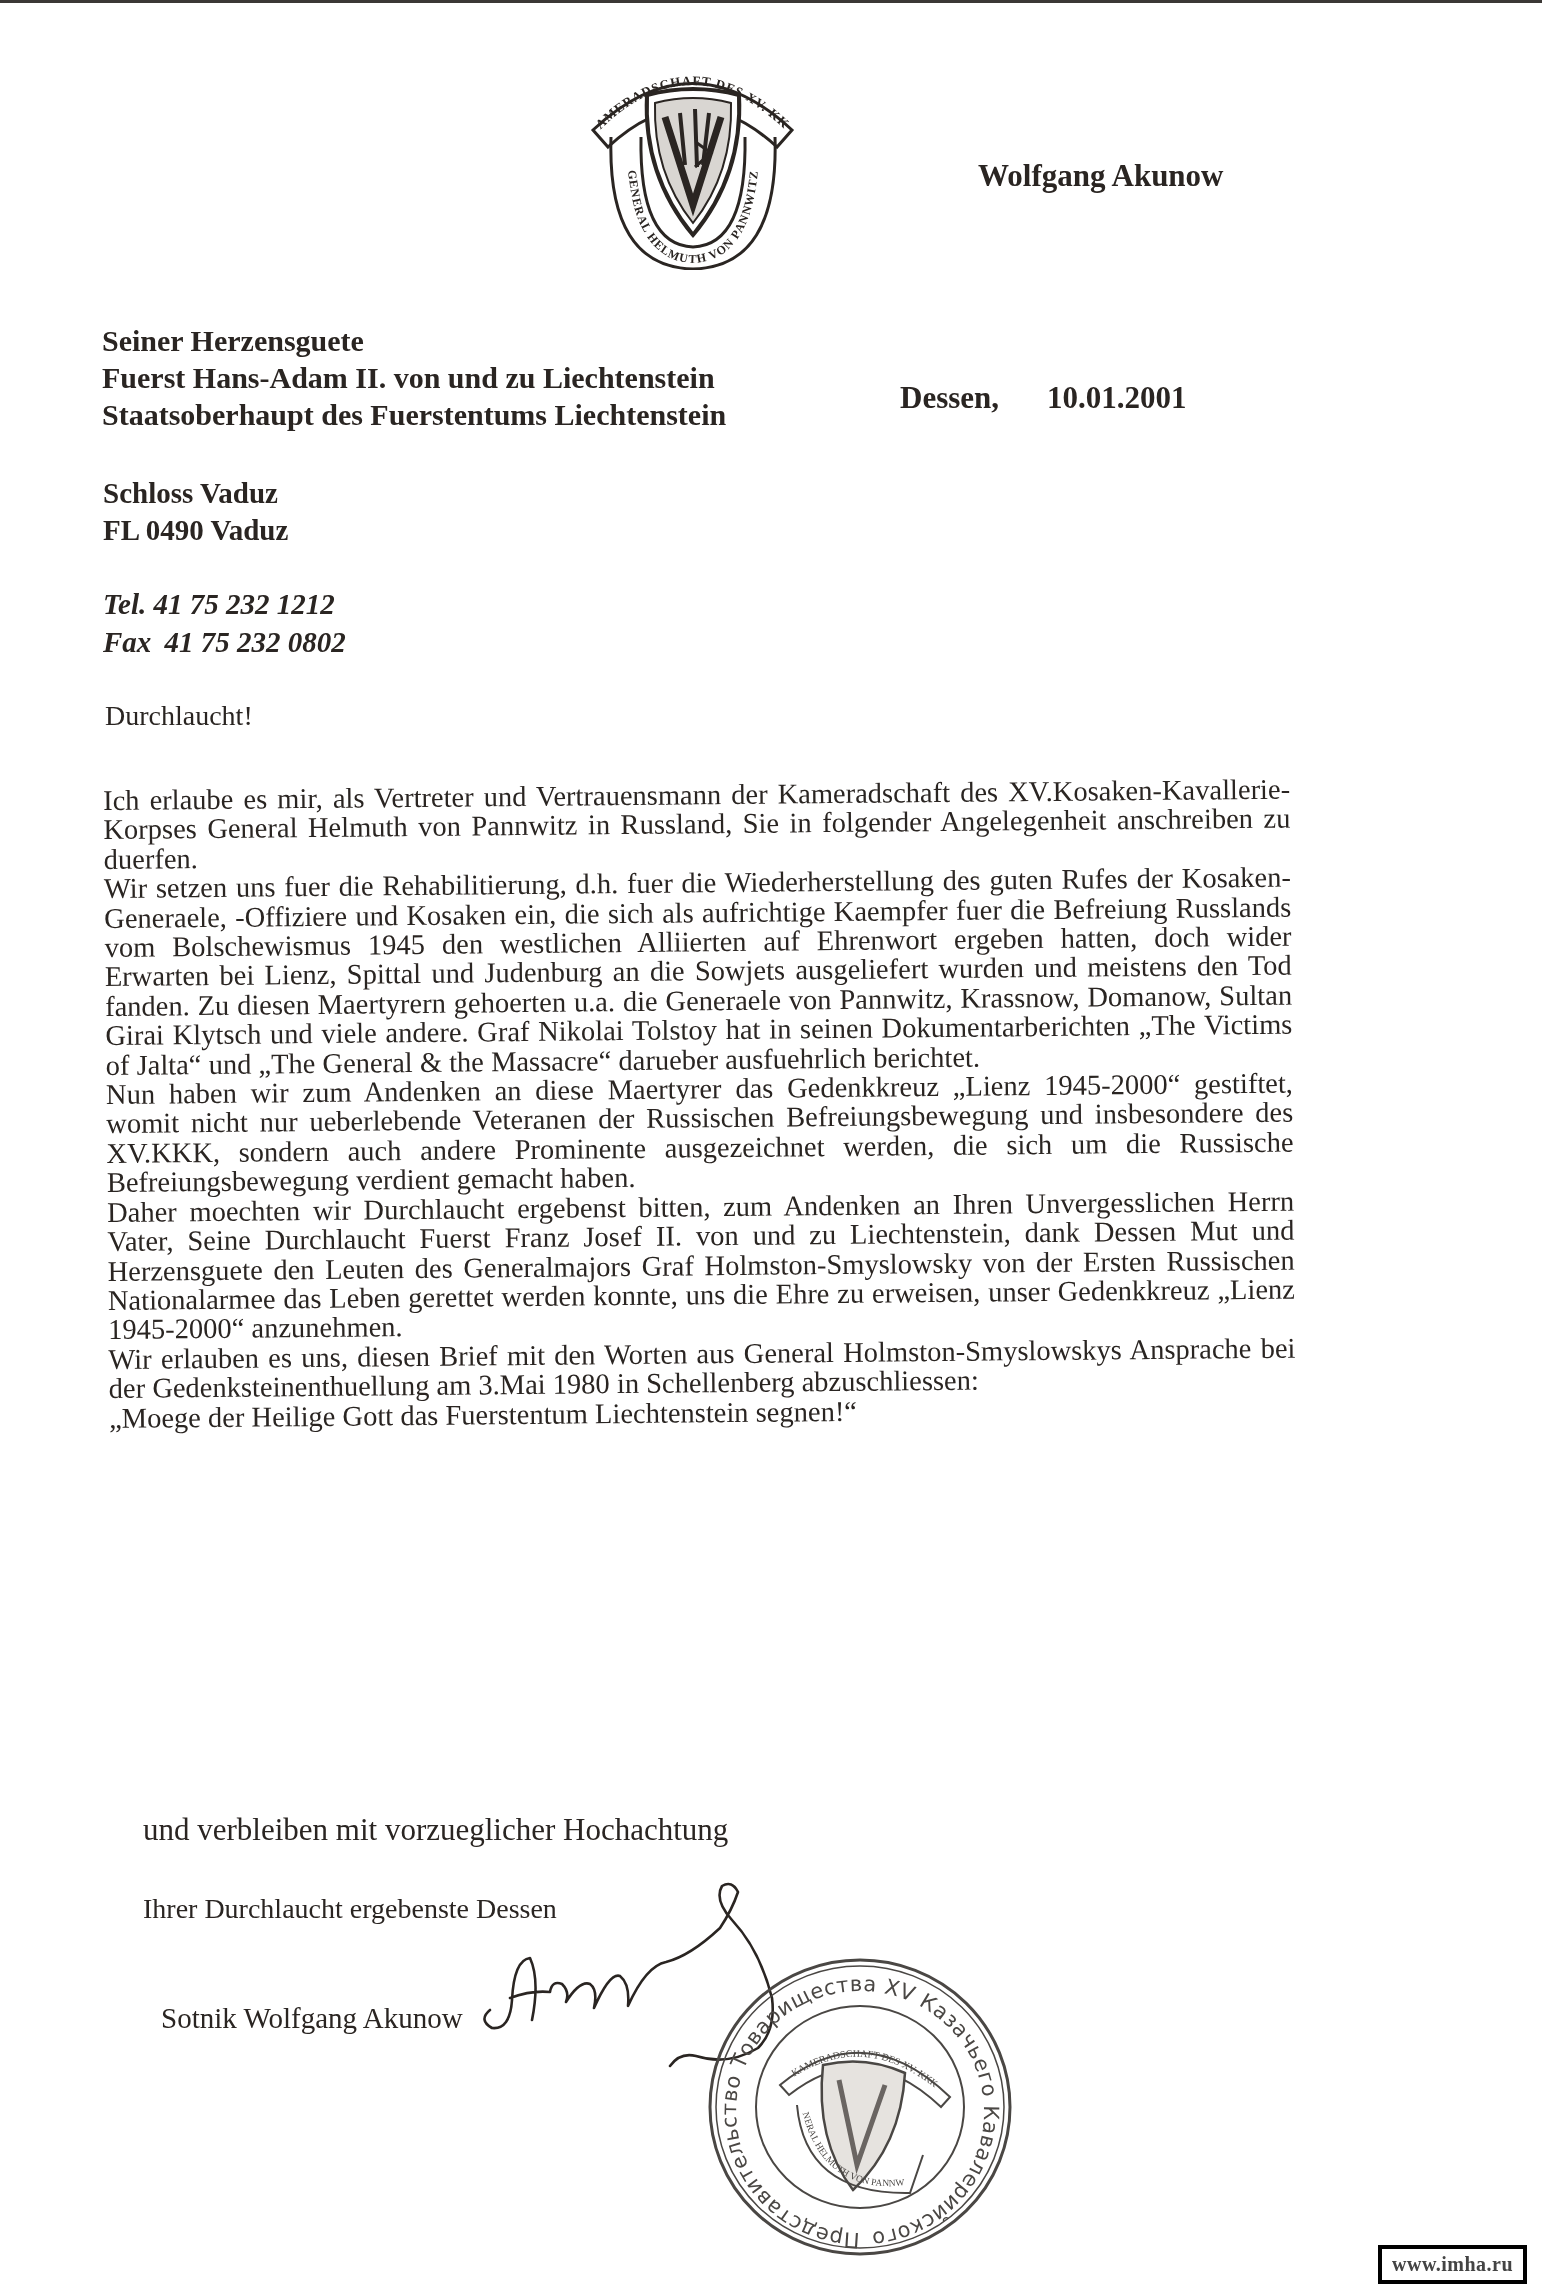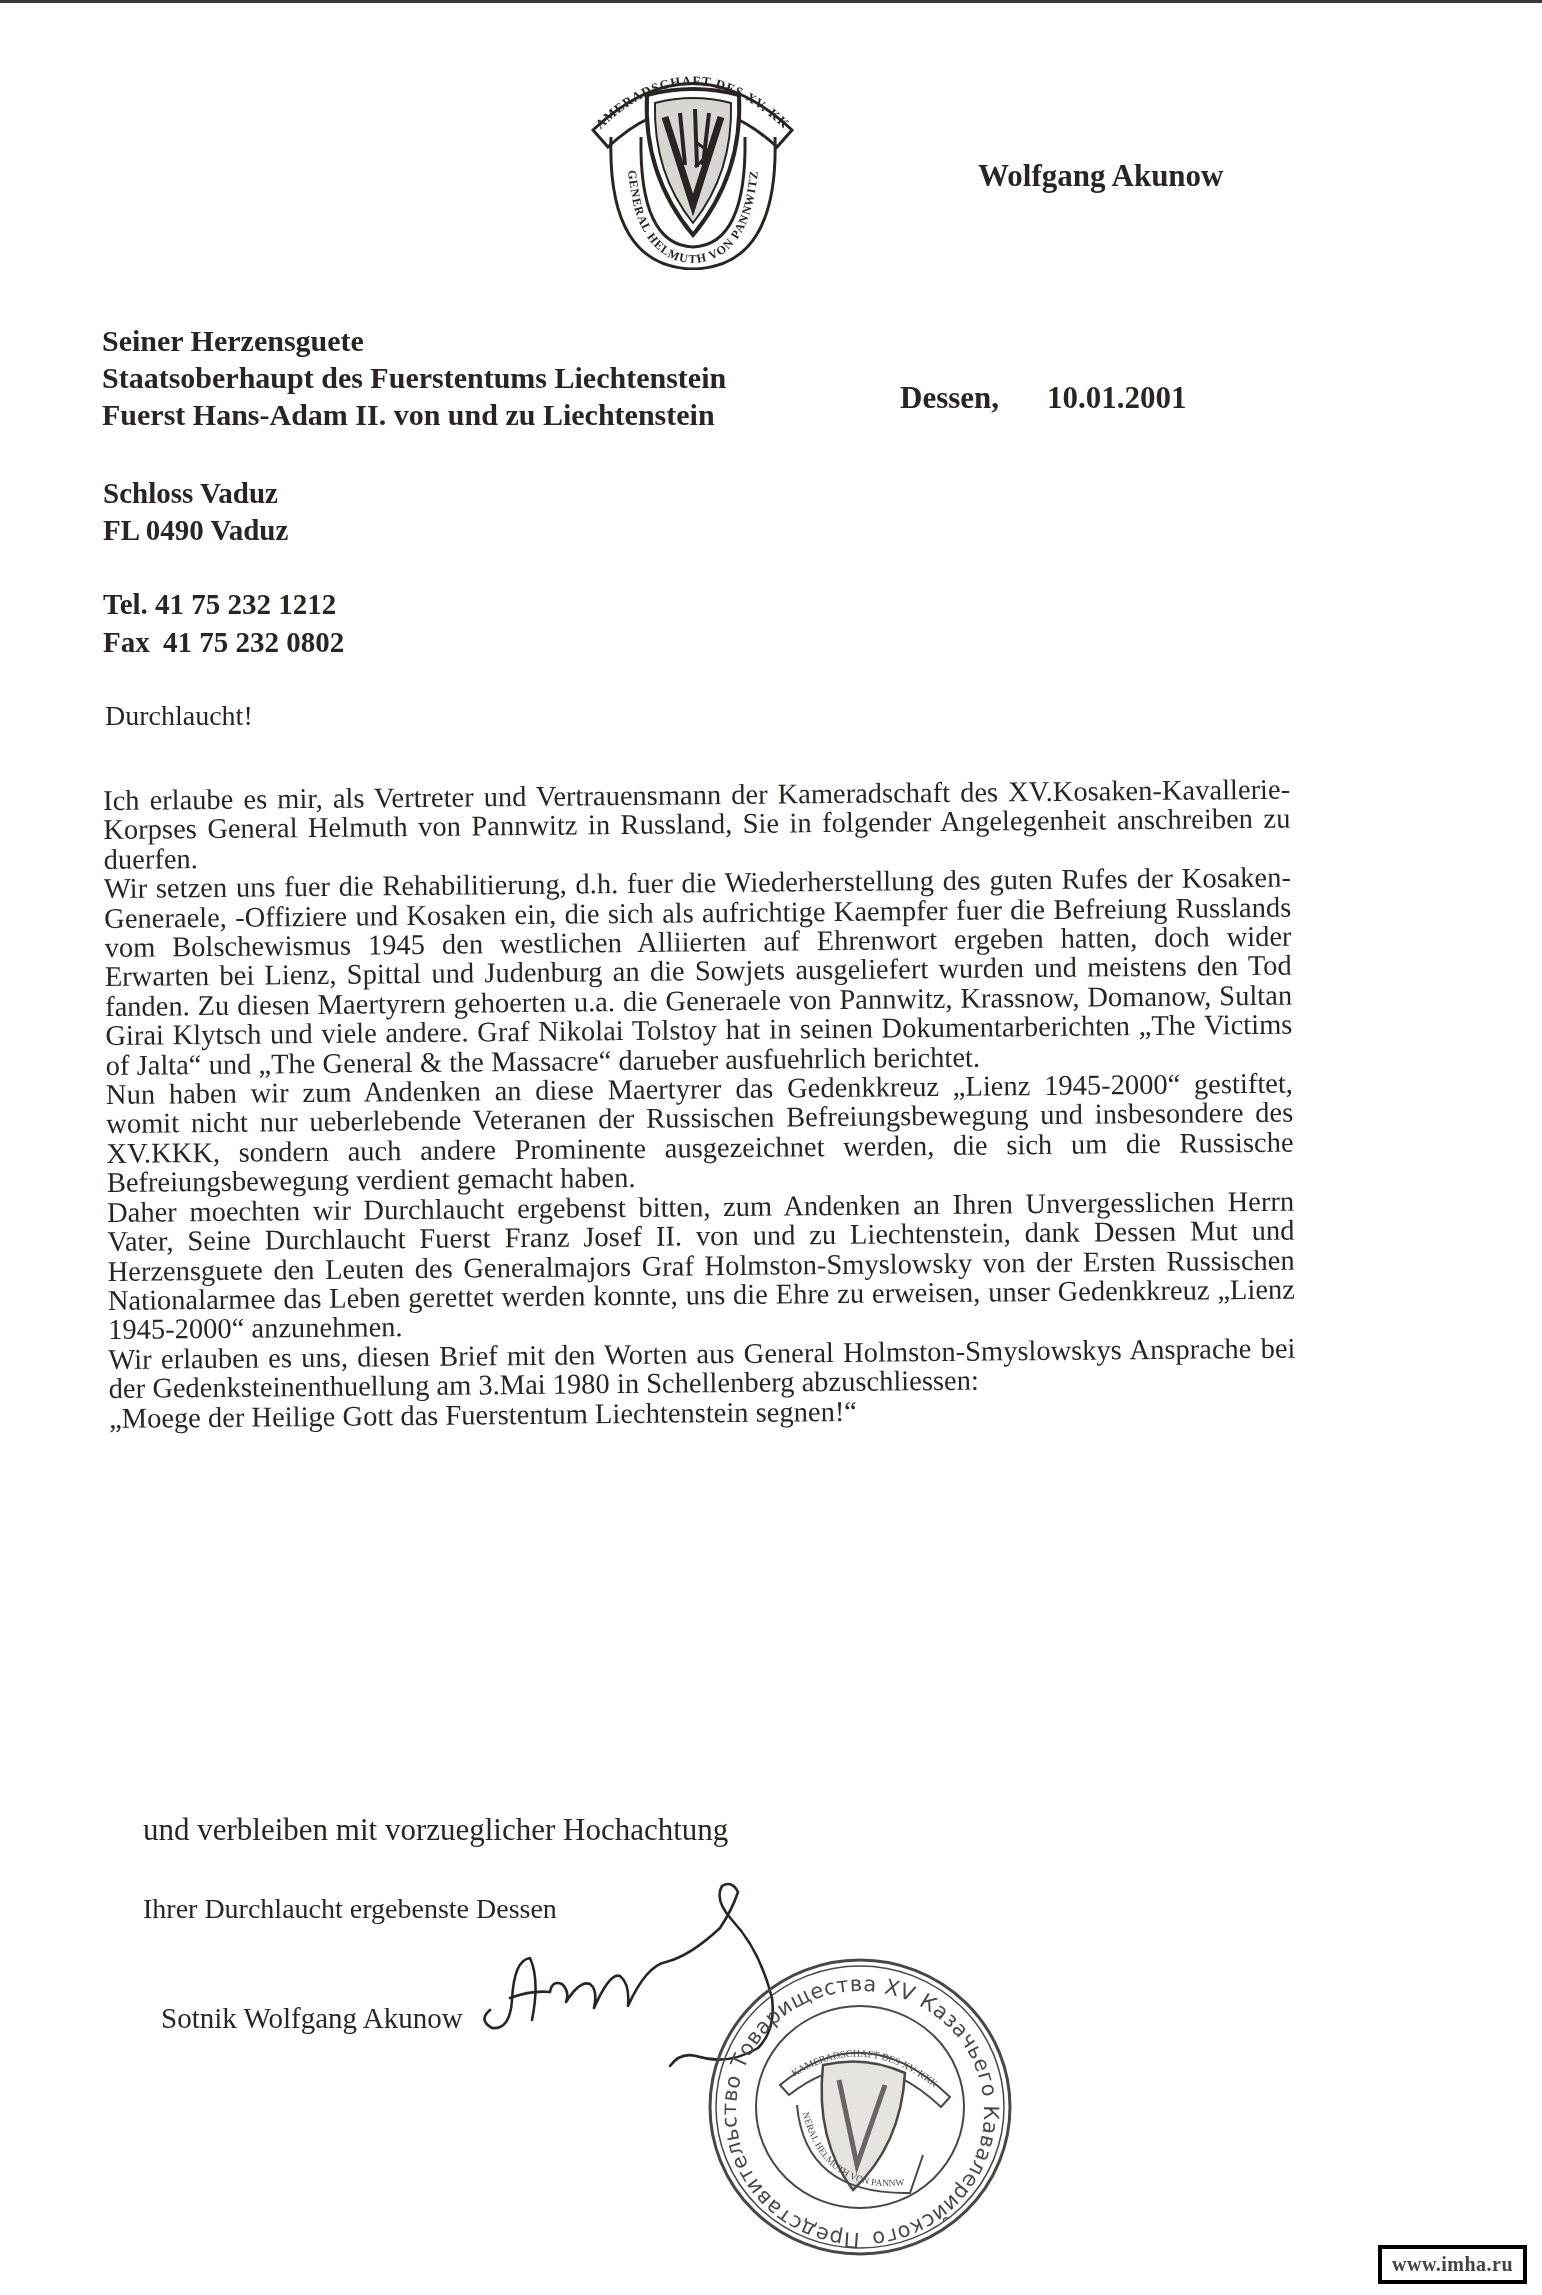--- a/index.html
+++ b/index.html
@@ -8,21 +8,21 @@
   .topline { position: absolute; left: 0; top: 0; width: 1542px; height: 3px; background: #3b3835; }
   .abs { position: absolute; }
   
   .logo { left: 585px; top: 55px; width: 215px; height: 215px; }
   .sender-name { left: 978px; top: 158px; font-size: 31px; font-weight: bold; white-space: nowrap; }
   
   .recipient { left: 102px; top: 322px; font-size: 30px; font-weight: bold; line-height: 37px; white-space: nowrap; }
   .place-date { left: 900px; top: 380px; font-size: 31px; font-weight: bold; white-space: nowrap; }
   .place-date .date { margin-left: 48px; }
   .address { left: 103px; top: 475px; font-size: 29px; font-weight: bold; line-height: 37px; white-space: nowrap; }
-  .contact { left: 103px; top: 585px; font-size: 29px; font-weight: bold; line-height: 38px; white-space: nowrap; }
+  .contact { left: 103px; top: 585px; font-size: 29px; font-weight: bold; line-height: 38px; white-space: nowrap; font-style: italic; }
   .contact .fax-num { margin-left: 6px; margin-top: 38px; }
   
   .salutation { left: 105px; top: 700px; font-size: 28px; }
   .body-text { left: 103px; top: 786px; width: 1187px; font-size: 28.5px; line-height: 29.4px;
                text-align: justify; transform: rotate(-0.55deg); transform-origin: 0 0; }
   .body-text p { margin: 0; }
   .quote { display: block; }
   .closing { left: 143px; top: 1812px; font-size: 31px; white-space: nowrap; }
   .servant { left: 143px; top: 1893px; font-size: 28px; white-space: nowrap; }
   .signer { left: 145px; top: 2002px; font-size: 29px; white-space: nowrap; margin-left: 16px; }
@@ -58,22 +58,22 @@
   <path d="M 70 48 Q 108 38 146 48 Q 148 118 108 168 Q 68 118 70 48 Z" fill="#d9d6d2" stroke="#2a2522" stroke-width="2"></path>
   <path d="M 80 62 L 108 150 L 136 62" fill="none" stroke="#2a2522" stroke-width="7"></path>
   <path d="M 95 58 L 100 110 M 110 54 L 112 112 M 124 58 L 118 110" stroke="#2a2522" stroke-width="4"></path>
   <path d="M 112 88 L 126 98 L 110 112" fill="none" stroke="#2a2522" stroke-width="3"></path>
 </svg>
 
 <div class="abs sender-name">Wolfgang Akunow</div>
 
 <div class="abs recipient">
   <div>Seiner Herzensguete</div>
+  <div>Fuerst Hans-Adam II. von und zu Liechtenstein</div>
   <div>Staatsoberhaupt des Fuerstentums Liechtenstein</div>
-  <div>Fuerst Hans-Adam II. von und zu Liechtenstein</div>
 </div>
 
 <div class="abs place-date">
   <span>Dessen,</span><span class="date">10.01.2001</span>
 </div>
 
 <div class="abs address">
   <div>Schloss Vaduz</div>
   <div>FL 0490 Vaduz</div>
 </div>

